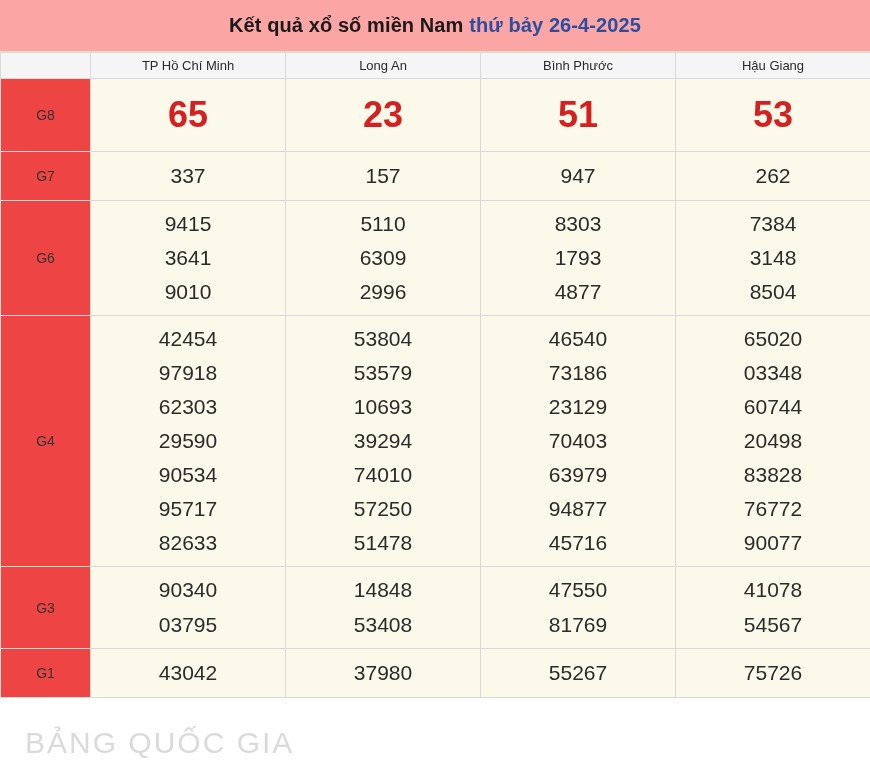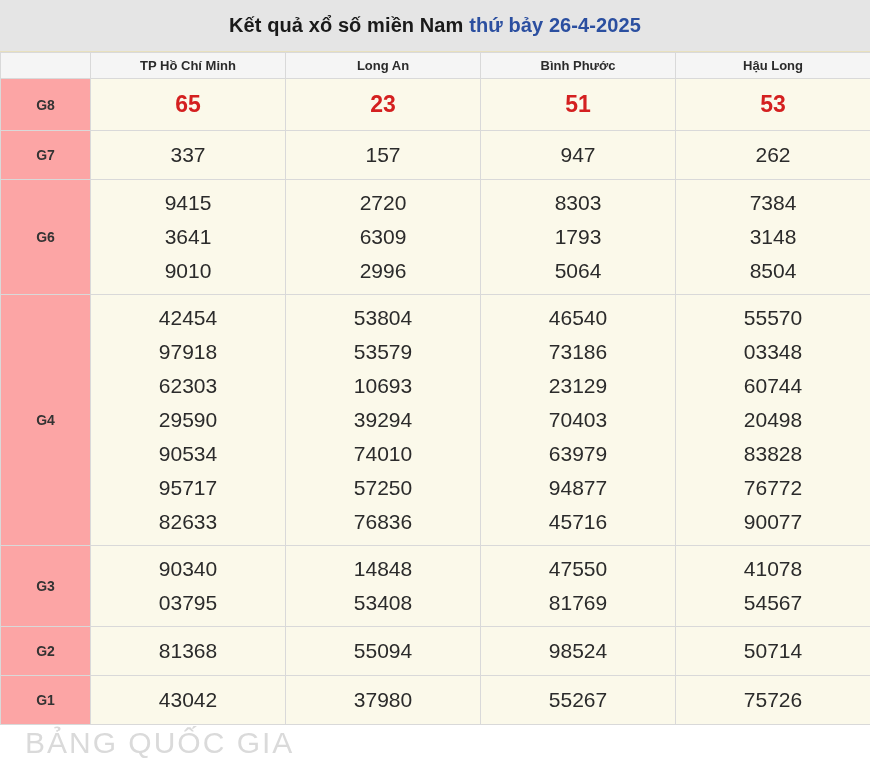--- a/index.html
+++ b/index.html
@@ -14,21 +14,21 @@
     overflow: hidden;
   }
   .page {
     position: relative;
     width: 870px;
     height: 764px;
     box-sizing: border-box;
   }
   .title-bar {
     height: 52px;
-    background: #e5e5e5;
+    background: #fca5a5;
     display: flex;
     align-items: center;
     justify-content: center;
     box-sizing: border-box;
     border-bottom: 1px solid #e8e0be;
   }
   .title-text {
     font-size: 20px;
     font-weight: bold;
     color: #1a1a1a;
@@ -47,44 +47,44 @@
   table.results col.prov-col { width: 195px; }
   table.results th, table.results td {
     border: 1px solid #d9d9d9;
     text-align: center;
     vertical-align: middle;
     box-sizing: border-box;
   }
   table.results thead th {
     background: #f5f5f5;
     font-size: 13px;
-    font-weight: bold;
+    font-weight: normal;
     color: #2b2b2b;
     height: 26px;
     padding: 4px 2px;
   }
   table.results thead th.corner {
     background: #f5f5f5;
   }
   td.label {
-    background: #fca5a5;
+    background: #ef4444;
     font-size: 14px;
     color: #333333;
-    font-weight: bold;
+    font-weight: normal;
   }
   td.nums {
     background: #fbf9ea;
     font-size: 21px;
     color: #2b2b2b;
     line-height: 1.62;
     padding: 6px 18px;
     font-weight: normal;
   }
   tr.g8 td.nums {
-    font-size: 23px;
+    font-size: 36px;
     font-weight: bold;
     color: #d42020;
     padding: 7px 2px;
   }
   tr.g8 td.label { font-size: 14px; }
   tr.g7 td.nums, tr.g5 td.nums, tr.g2 td.nums, tr.g1 td.nums {
     padding: 7px 12px;
   }
   .num-line { display: block; }
   .watermark {
@@ -122,21 +122,21 @@
       <col class="prov-col">
       <col class="prov-col">
       <col class="prov-col">
     </colgroup>
     <thead>
       <tr>
         <th class="corner"></th>
         <th>TP Hồ Chí Minh</th>
         <th>Long An</th>
         <th>Bình Phước</th>
-        <th>Hậu Long</th>
+        <th>Hậu Giang</th>
       </tr>
     </thead>
     <tbody id="results-body">
         <tr class="g8">
           <td class="label">G8</td>
           <td class="nums">
             <span class="num-line">65</span>
           </td>
           <td class="nums">
             <span class="num-line">23</span>
@@ -164,28 +164,28 @@
           </td>
         </tr>
         <tr class="g6">
           <td class="label">G6</td>
           <td class="nums">
             <span class="num-line">9415</span>
             <span class="num-line">3641</span>
             <span class="num-line">9010</span>
           </td>
           <td class="nums">
-            <span class="num-line">2720</span>
+            <span class="num-line">5110</span>
             <span class="num-line">6309</span>
             <span class="num-line">2996</span>
           </td>
           <td class="nums">
             <span class="num-line">8303</span>
             <span class="num-line">1793</span>
-            <span class="num-line">5064</span>
+            <span class="num-line">4877</span>
           </td>
           <td class="nums">
             <span class="num-line">7384</span>
             <span class="num-line">3148</span>
             <span class="num-line">8504</span>
           </td>
         </tr>
         <tr class="g4">
           <td class="label">G4</td>
           <td class="nums">
@@ -197,33 +197,33 @@
             <span class="num-line">95717</span>
             <span class="num-line">82633</span>
           </td>
           <td class="nums">
             <span class="num-line">53804</span>
             <span class="num-line">53579</span>
             <span class="num-line">10693</span>
             <span class="num-line">39294</span>
             <span class="num-line">74010</span>
             <span class="num-line">57250</span>
-            <span class="num-line">76836</span>
+            <span class="num-line">51478</span>
           </td>
           <td class="nums">
             <span class="num-line">46540</span>
             <span class="num-line">73186</span>
             <span class="num-line">23129</span>
             <span class="num-line">70403</span>
             <span class="num-line">63979</span>
             <span class="num-line">94877</span>
             <span class="num-line">45716</span>
           </td>
           <td class="nums">
-            <span class="num-line">55570</span>
+            <span class="num-line">65020</span>
             <span class="num-line">03348</span>
             <span class="num-line">60744</span>
             <span class="num-line">20498</span>
             <span class="num-line">83828</span>
             <span class="num-line">76772</span>
             <span class="num-line">90077</span>
           </td>
         </tr>
         <tr class="g3">
           <td class="label">G3</td>
@@ -237,35 +237,20 @@
           </td>
           <td class="nums">
             <span class="num-line">47550</span>
             <span class="num-line">81769</span>
           </td>
           <td class="nums">
             <span class="num-line">41078</span>
             <span class="num-line">54567</span>
           </td>
         </tr>
-        <tr class="g2">
-          <td class="label">G2</td>
-          <td class="nums">
-            <span class="num-line">81368</span>
-          </td>
-          <td class="nums">
-            <span class="num-line">55094</span>
-          </td>
-          <td class="nums">
-            <span class="num-line">98524</span>
-          </td>
-          <td class="nums">
-            <span class="num-line">50714</span>
-          </td>
-        </tr>
         <tr class="g1">
           <td class="label">G1</td>
           <td class="nums">
             <span class="num-line">43042</span>
           </td>
           <td class="nums">
             <span class="num-line">37980</span>
           </td>
           <td class="nums">
             <span class="num-line">55267</span>

